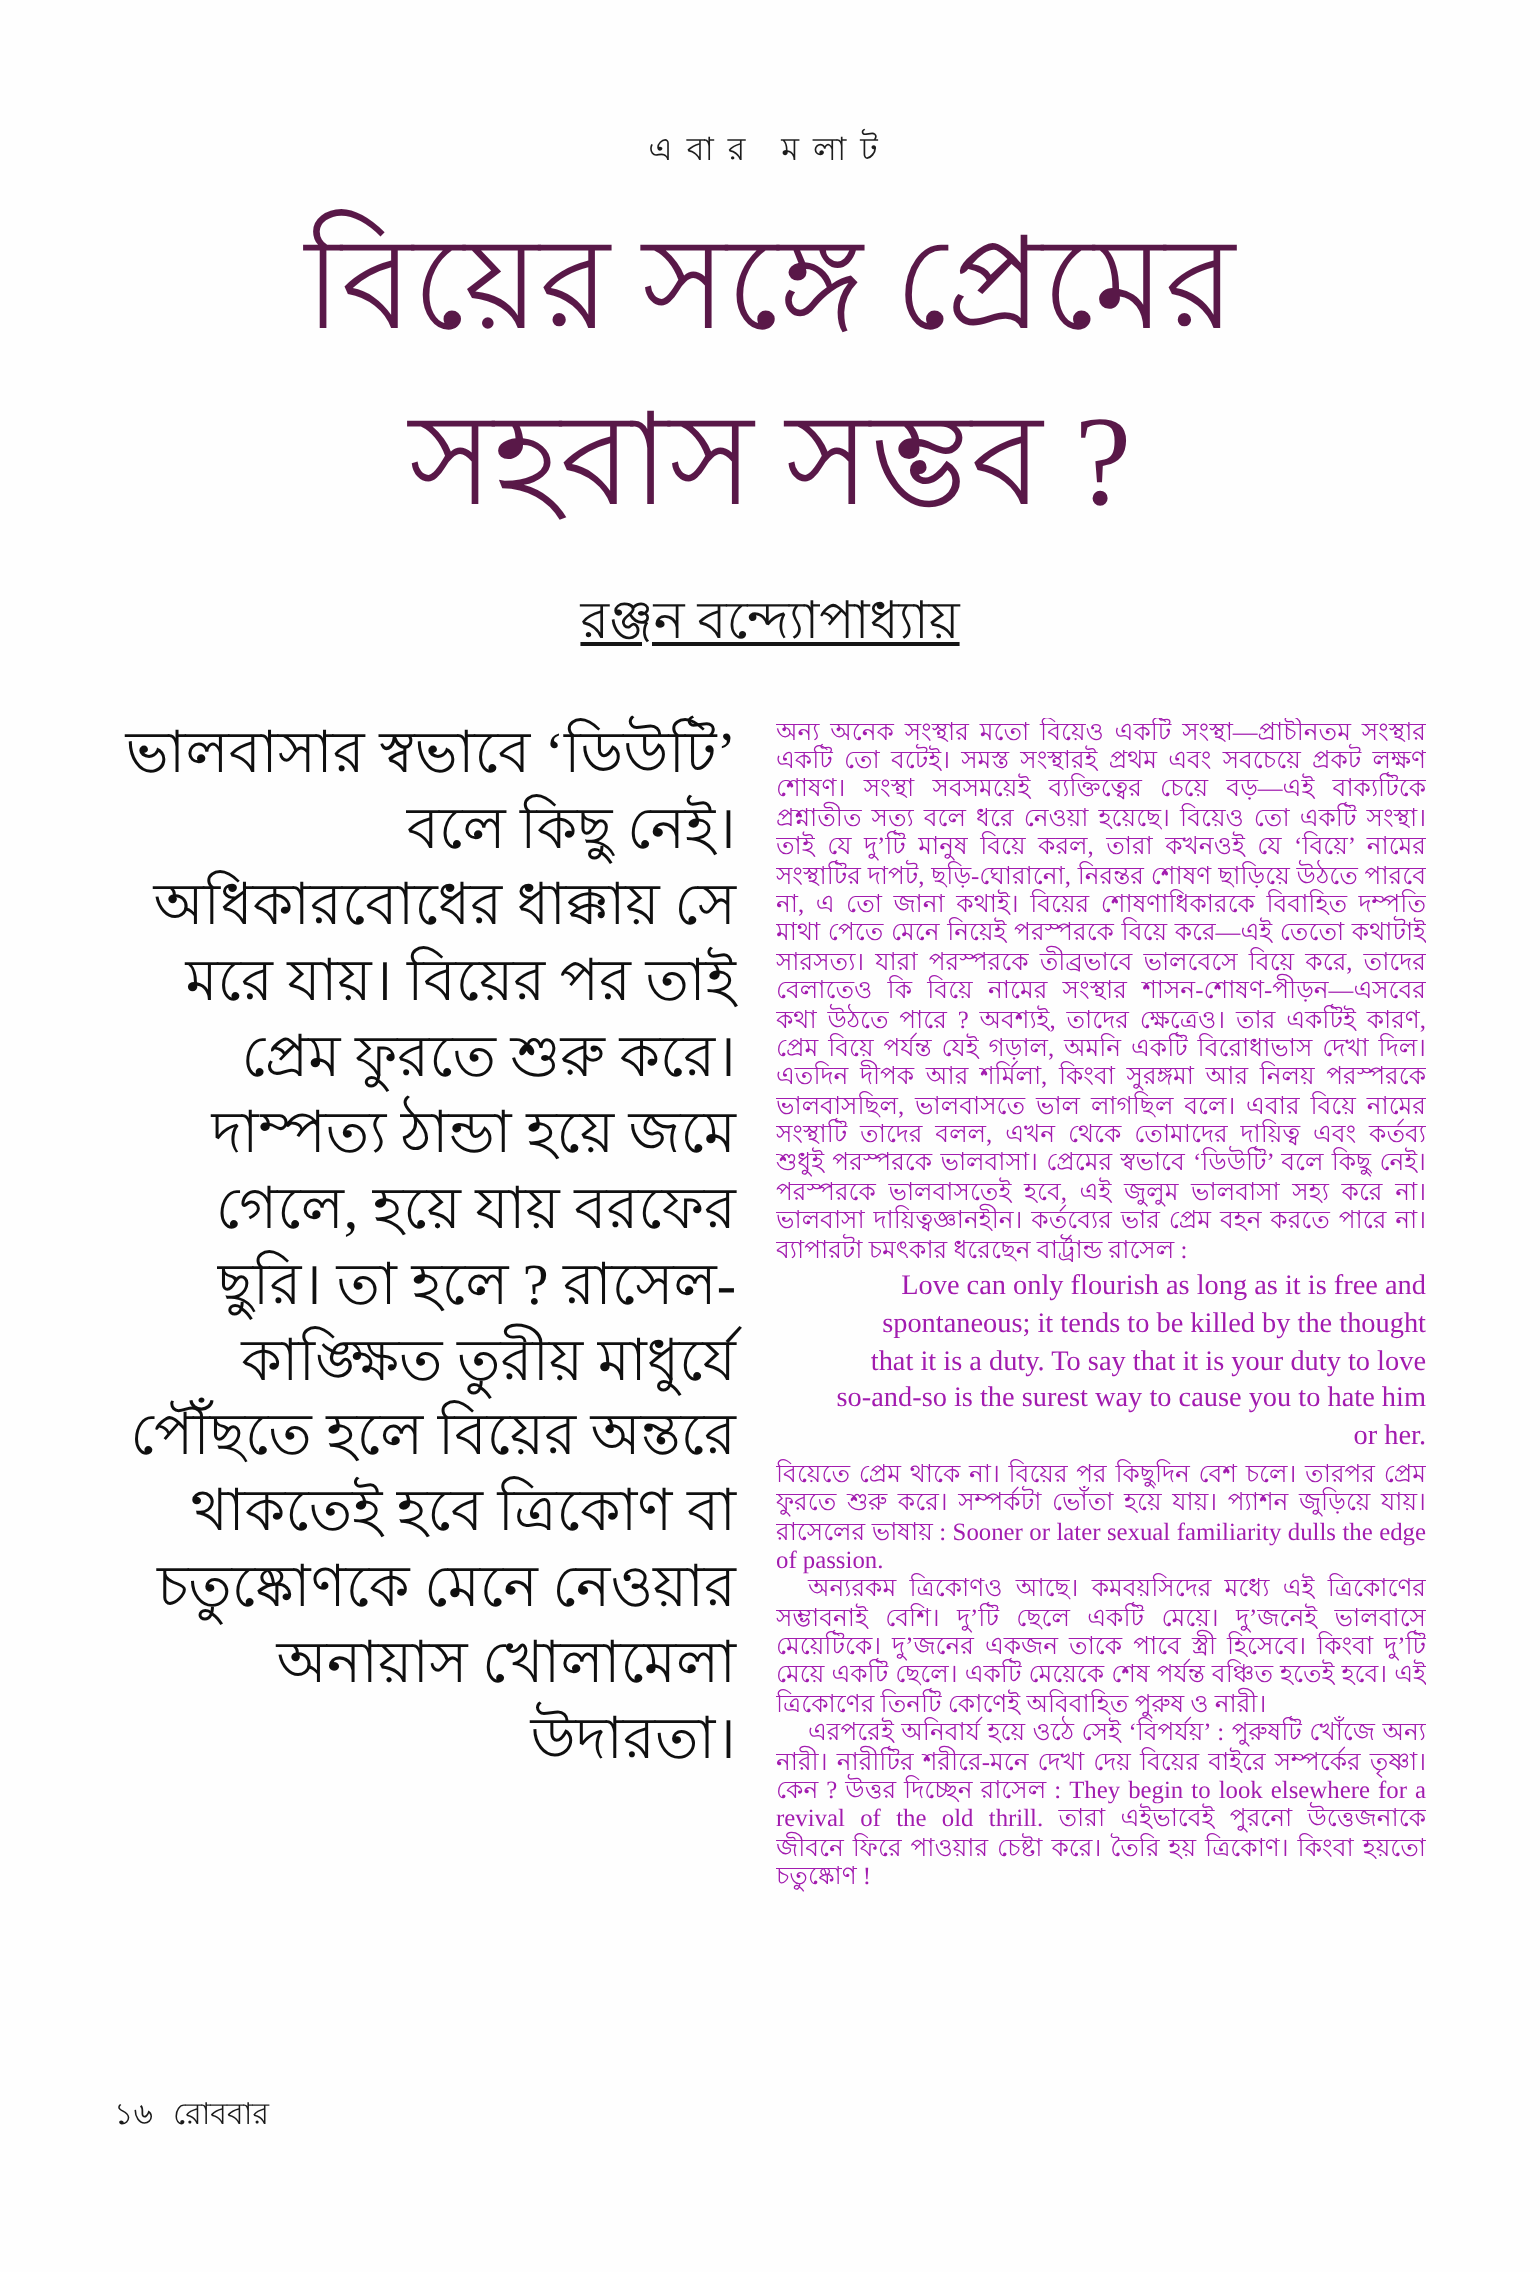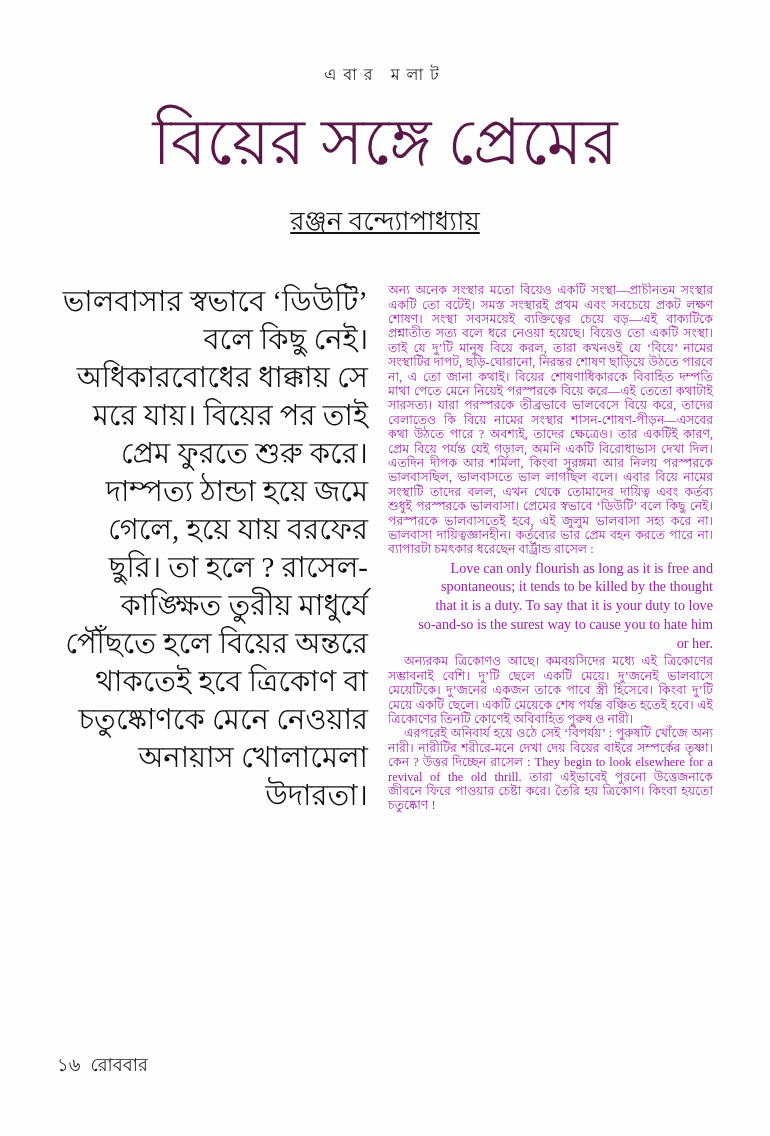--- a/index.html
+++ b/index.html
@@ -38,21 +38,21 @@
   .author {
     margin-top: 14px;
     text-align: center;
     font-size: 26px;
     color: #151515;
     text-decoration: underline;
   }
   .columns {
     display: flex;
     align-items: flex-start;
-    margin-top: 38px;
+    margin-top: 25px;
     padding: 0 57px 0 60px;
     gap: 20px;
   }
   .pull-quote {
     flex: 0 0 308px;
     width: 308px;
     font-size: 29px;
     line-height: 1.31;
     text-align: right;
     color: #0f0f0f;
@@ -70,46 +70,48 @@
   .body-col p.indent { text-indent: 16px; }
   .eng-quote {
     margin: 2px 0 2px 30px;
     font-size: 14.2px;
     line-height: 1.32;
     text-align: right;
   }
   .footer {
     position: absolute;
     left: 57px;
-    bottom: 54px;
-    font-size: 18px;
+    bottom: 66px;
+    font-size: 15px;
     color: #1a1a1a;
   }
   .footer .page-number { margin-right: 10px; }
 </style>
 </head>
 <body>
 
 <div class="page">
 
   <div class="kicker">এবার মলাট</div>
 
   <h1 class="title">
     <span class="title-line">বিয়ের সঙ্গে প্রেমের</span>
+    <span class="title-line">সহবাস সম্ভব ?</span>
   </h1>
 
   <div class="author">রঞ্জন বন্দ্যোপাধ্যায়</div>
 
   <div class="columns">
 
     <div class="pull-quote">ভালবাসার স্বভাবে ‘ডিউটি’ বলে কিছু নেই। অধিকারবোধের ধাক্কায় সে মরে যায়। বিয়ের পর তাই প্রেম ফুরতে শুরু করে। দাম্পত্য ঠান্ডা হয়ে জমে গেলে, হয়ে যায় বরফের ছুরি। তা হলে ? রাসেল-কাঙ্ক্ষিত তুরীয় মাধুর্যে পৌঁছতে হলে বিয়ের অন্তরে থাকতেই হবে ত্রিকোণ বা চতুষ্কোণকে মেনে নেওয়ার অনায়াস খোলামেলা উদারতা।</div>
 
     <div class="body-col">
       <p class="para">অন্য অনেক সংস্থার মতো বিয়েও একটি সংস্থা—প্রাচীনতম সংস্থার একটি তো বটেই। সমস্ত সংস্থারই প্রথম এবং সবচেয়ে প্রকট লক্ষণ শোষণ। সংস্থা সবসময়েই ব্যক্তিত্বের চেয়ে বড়—এই বাক্যটিকে প্রশ্নাতীত সত্য বলে ধরে নেওয়া হয়েছে। বিয়েও তো একটি সংস্থা। তাই যে দু’টি মানুষ বিয়ে করল, তারা কখনওই যে ‘বিয়ে’ নামের সংস্থাটির দাপট, ছড়ি-ঘোরানো, নিরন্তর শোষণ ছাড়িয়ে উঠতে পারবে না, এ তো জানা কথাই। বিয়ের শোষণাধিকারকে বিবাহিত দম্পতি মাথা পেতে মেনে নিয়েই পরস্পরকে বিয়ে করে—এই তেতো কথাটাই সারসত্য। যারা পরস্পরকে তীব্রভাবে ভালবেসে বিয়ে করে, তাদের বেলাতেও কি বিয়ে নামের সংস্থার শাসন-শোষণ-পীড়ন—এসবের কথা উঠতে পারে ? অবশ্যই, তাদের ক্ষেত্রেও। তার একটিই কারণ, প্রেম বিয়ে পর্যন্ত যেই গড়াল, অমনি একটি বিরোধাভাস দেখা দিল। এতদিন দীপক আর শর্মিলা, কিংবা সুরঙ্গমা আর নিলয় পরস্পরকে ভালবাসছিল, ভালবাসতে ভাল লাগছিল বলে। এবার বিয়ে নামের সংস্থাটি তাদের বলল, এখন থেকে তোমাদের দায়িত্ব এবং কর্তব্য শুধুই পরস্পরকে ভালবাসা। প্রেমের স্বভাবে ‘ডিউটি’ বলে কিছু নেই। পরস্পরকে ভালবাসতেই হবে, এই জুলুম ভালবাসা সহ্য করে না। ভালবাসা দায়িত্বজ্ঞানহীন। কর্তব্যের ভার প্রেম বহন করতে পারে না। ব্যাপারটা চমৎকার ধরেছেন বার্ট্রান্ড রাসেল :</p>
       <blockquote class="eng-quote">Love can only flourish as long as it is free and spontaneous; it tends to be killed by the thought that it is a duty. To say that it is your duty to love so-and-so is the surest way to cause you to hate him or her.</blockquote>
+      <p class="para">বিয়েতে প্রেম থাকে না। বিয়ের পর কিছুদিন বেশ চলে। তারপর প্রেম ফুরতে শুরু করে। সম্পর্কটা ভোঁতা হয়ে যায়। প্যাশন জুড়িয়ে যায়। রাসেলের ভাষায় : Sooner or later sexual familiarity dulls the edge of passion.</p>
       <p class="para indent">অন্যরকম ত্রিকোণও আছে। কমবয়সিদের মধ্যে এই ত্রিকোণের সম্ভাবনাই বেশি। দু’টি ছেলে একটি মেয়ে। দু’জনেই ভালবাসে মেয়েটিকে। দু’জনের একজন তাকে পাবে স্ত্রী হিসেবে। কিংবা দু’টি মেয়ে একটি ছেলে। একটি মেয়েকে শেষ পর্যন্ত বঞ্চিত হতেই হবে। এই ত্রিকোণের তিনটি কোণেই অবিবাহিত পুরুষ ও নারী।</p>
       <p class="para indent">এরপরেই অনিবার্য হয়ে ওঠে সেই ‘বিপর্যয়’ : পুরুষটি খোঁজে অন্য নারী। নারীটির শরীরে-মনে দেখা দেয় বিয়ের বাইরে সম্পর্কের তৃষ্ণা। কেন ? উত্তর দিচ্ছেন রাসেল : They begin to look elsewhere for a revival of the old thrill. তারা এইভাবেই পুরনো উত্তেজনাকে জীবনে ফিরে পাওয়ার চেষ্টা করে। তৈরি হয় ত্রিকোণ। কিংবা হয়তো চতুষ্কোণ !</p>
     </div>
 
   </div>
 
   <div class="footer">
     <span class="page-number">১৬</span><span>রোববার</span>
   </div>
 

